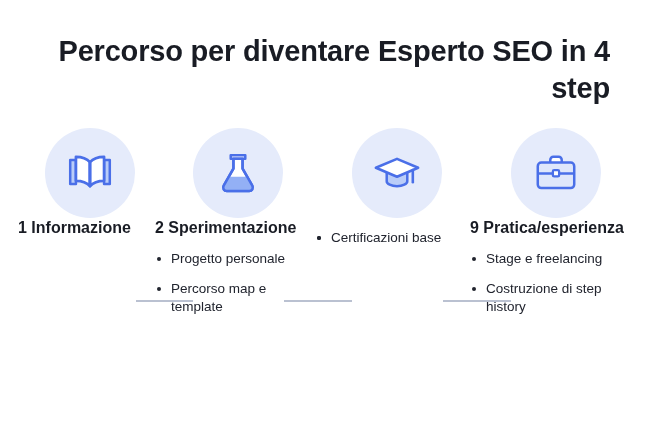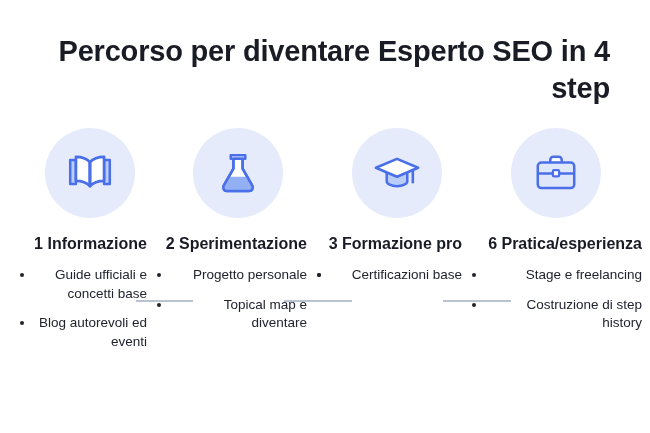--- a/index.html
+++ b/index.html
@@ -75,24 +75,23 @@
   .circle.s4 { left: 511px; }
 
   .circle svg {
     display: block;
   }
 
   
   .steps {
     position: absolute;
     left: 0;
-    top: 234px;
+    top: 218px;
     width: 650px;
     display: flex;
-    text-align: right;
   }
 
   .step-col {
     box-sizing: border-box;
     padding-right: 8px;
   }
   .step-col.col1 { width: 155px; padding-left: 18px; }
   .step-col.col2 { width: 160px; padding-left: 0px; }
   .step-col.col3 { width: 155px; padding-left: 0px; }
   .step-col.col4 { width: 180px; padding-left: 0px; }
@@ -186,44 +185,39 @@
         </svg>
       </span>
     </div>
 
   </div>
 
   <div class="steps">
 
     <div class="step-col col1">
       <div class="step-head">1 Informazione</div>
-      <ul class="bullets">
-        <li><span class="dot"></span><span>Guide ufficiali e concetti base</span></li>
-        <li><span class="dot"></span><span>Blog autorevoli ed eventi</span></li>
-      </ul>
     </div>
 
     <div class="step-col col2">
       <div class="step-head">2 Sperimentazione</div>
       <ul class="bullets">
         <li><span class="dot"></span><span>Progetto personale</span></li>
-        <li><span class="dot"></span><span>Topical map e diventare</span></li>
+        <li><span class="dot"></span><span>Percorso map e template</span></li>
       </ul>
     </div>
 
     <div class="step-col col3">
-      <div class="step-head">3 Formazione pro</div>
       <ul class="bullets">
         <li><span class="dot"></span></li>
         <li><span class="dot"></span><span>Certificazioni base</span></li>
       </ul>
     </div>
 
     <div class="step-col col4">
-      <div class="step-head">6 Pratica/esperienza</div>
+      <div class="step-head">9 Pratica/esperienza</div>
       <ul class="bullets">
         <li><span class="dot"></span><span>Stage e freelancing</span></li>
         <li><span class="dot"></span><span>Costruzione di step history</span></li>
       </ul>
     </div>
 
   </div>
 
 </div>
 

